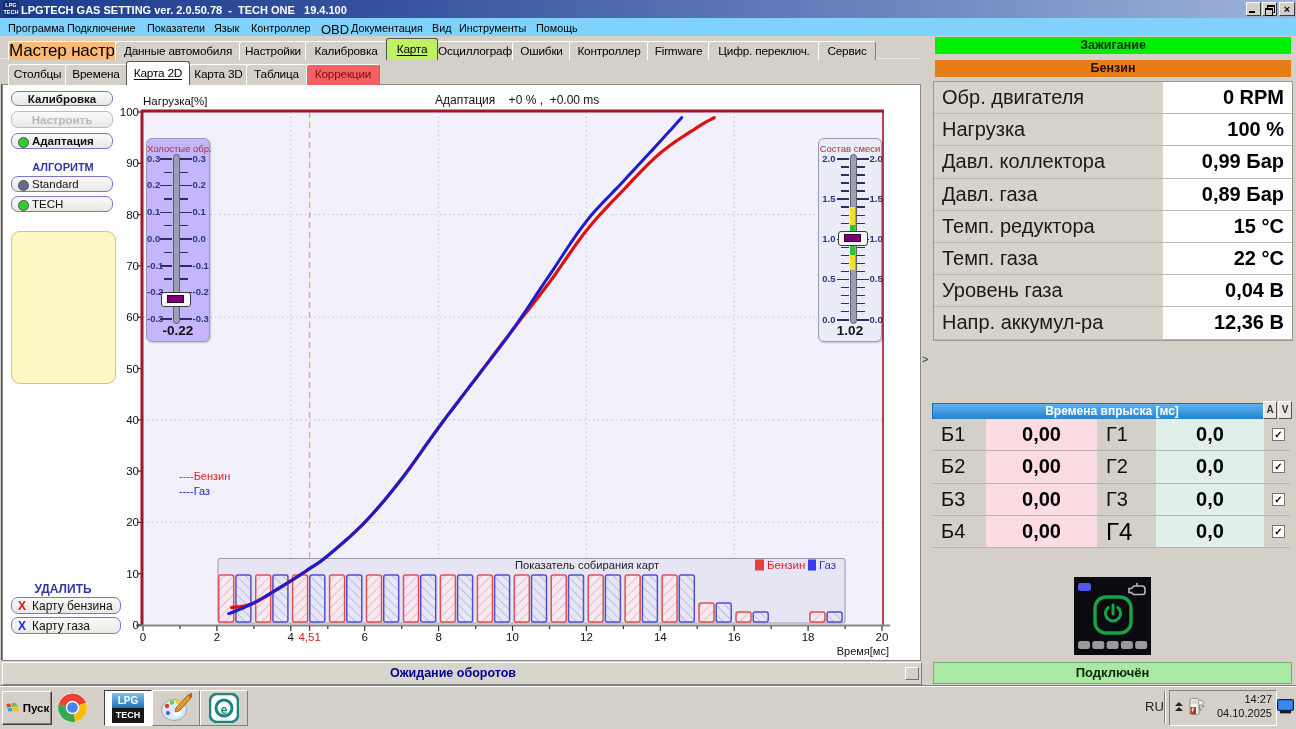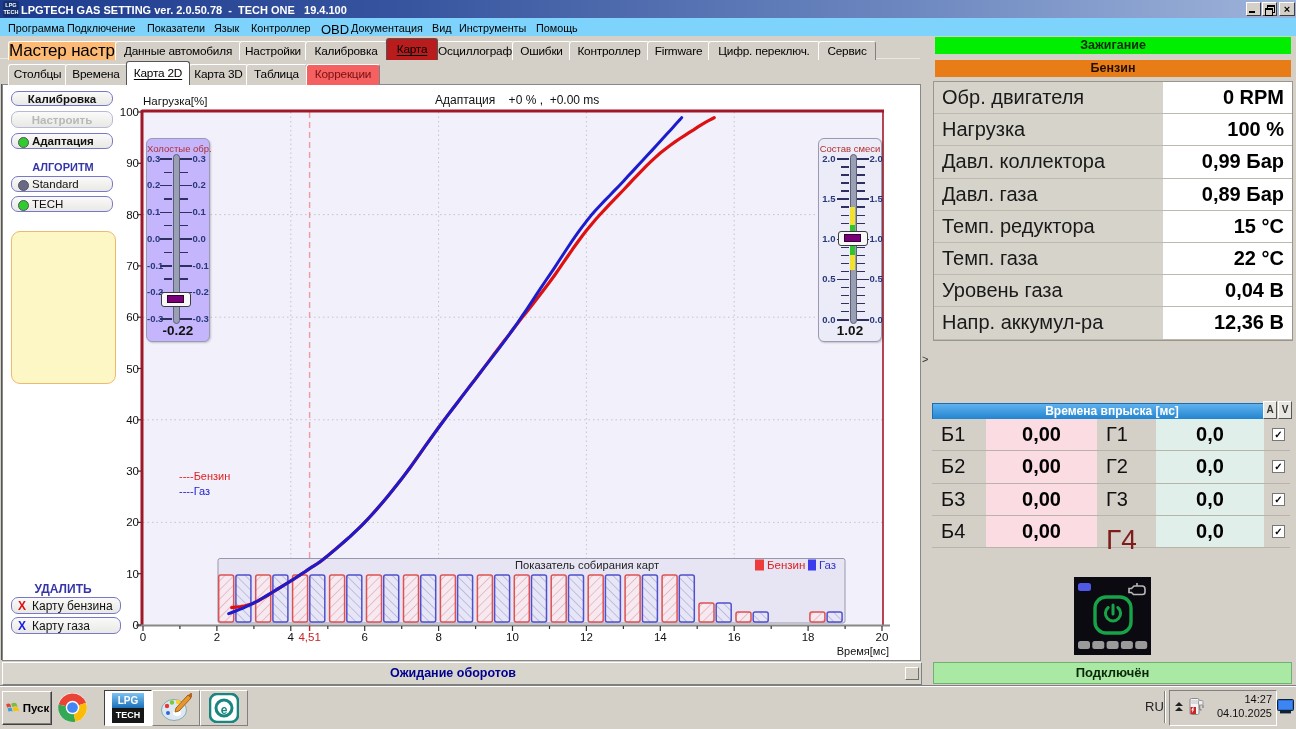--- a/index.html
+++ b/index.html
@@ -283,21 +283,21 @@
       <span style="position:absolute;left:321px;top:4px;font-size:13px;color:#000">OBD</span>
       <span style="position:absolute;left:351px;top:4px;font-size:10.8px;color:#000">Документация</span>
       <span style="position:absolute;left:432px;top:4px;font-size:10.8px;color:#000">Вид</span>
       <span style="position:absolute;left:459px;top:4px;font-size:10.8px;color:#000">Инструменты</span>
       <span style="position:absolute;left:536px;top:4px;font-size:10.8px;color:#000">Помощь</span>
     </div>
 <div style="position:absolute;left:8px;top:41px;width:107px;height:18px;background:#fdba74;border:1px solid #808080;border-top-color:#fff;border-left-color:#fff;border-bottom:none;border-radius:3px 3px 0 0;text-align:left;font-size:17px;letter-spacing:-.2px;line-height:18px;color:#000;white-space:nowrap;overflow:hidden">Мастер настройки</div>
     <div style="position:absolute;left:115px;top:41px;width:124px;height:18px;background:#d4d0c8;border:1px solid #808080;border-top-color:#fff;border-left-color:#fff;border-bottom:none;border-radius:3px 3px 0 0;text-align:center;font-size:11.8px;letter-spacing:-.2px;line-height:18px;color:#000;white-space:nowrap;overflow:hidden">Данные автомобиля</div>
     <div style="position:absolute;left:239px;top:41px;width:66px;height:18px;background:#d4d0c8;border:1px solid #808080;border-top-color:#fff;border-left-color:#fff;border-bottom:none;border-radius:3px 3px 0 0;text-align:center;font-size:11.8px;letter-spacing:-.2px;line-height:18px;color:#000;white-space:nowrap;overflow:hidden">Настройки</div>
     <div style="position:absolute;left:305px;top:41px;width:80px;height:18px;background:#d4d0c8;border:1px solid #808080;border-top-color:#fff;border-left-color:#fff;border-bottom:none;border-radius:3px 3px 0 0;text-align:center;font-size:11.8px;letter-spacing:-.2px;line-height:18px;color:#000;white-space:nowrap;overflow:hidden">Калибровка</div>
-    <div style="position:absolute;left:386px;top:38px;width:50px;height:21px;background:#b91c1c;border:1px solid #555;border-bottom:none;border-radius:3px 3px 0 0;text-align:center;font-size:11.8px;letter-spacing:-.2px;line-height:20px;color:#000;z-index:3"><u>Карта</u></div>
+    <div style="position:absolute;left:386px;top:38px;width:50px;height:21px;background:#bef264;border:1px solid #555;border-bottom:none;border-radius:3px 3px 0 0;text-align:center;font-size:11.8px;letter-spacing:-.2px;line-height:20px;color:#000;z-index:3"><u>Карта</u></div>
     <div style="position:absolute;left:436px;top:41px;width:76px;height:18px;background:#d4d0c8;border:1px solid #808080;border-top-color:#fff;border-left-color:#fff;border-bottom:none;border-radius:3px 3px 0 0;text-align:center;font-size:11.8px;letter-spacing:-.2px;line-height:18px;color:#000;white-space:nowrap;overflow:hidden">Осциллограф</div>
     <div style="position:absolute;left:512px;top:41px;width:57px;height:18px;background:#d4d0c8;border:1px solid #808080;border-top-color:#fff;border-left-color:#fff;border-bottom:none;border-radius:3px 3px 0 0;text-align:center;font-size:11.8px;letter-spacing:-.2px;line-height:18px;color:#000;white-space:nowrap;overflow:hidden">Ошибки</div>
     <div style="position:absolute;left:569px;top:41px;width:78px;height:18px;background:#d4d0c8;border:1px solid #808080;border-top-color:#fff;border-left-color:#fff;border-bottom:none;border-radius:3px 3px 0 0;text-align:center;font-size:11.8px;letter-spacing:-.2px;line-height:18px;color:#000;white-space:nowrap;overflow:hidden">Контроллер</div>
     <div style="position:absolute;left:647px;top:41px;width:61px;height:18px;background:#d4d0c8;border:1px solid #808080;border-top-color:#fff;border-left-color:#fff;border-bottom:none;border-radius:3px 3px 0 0;text-align:center;font-size:11.8px;letter-spacing:-.2px;line-height:18px;color:#000;white-space:nowrap;overflow:hidden">Firmware</div>
     <div style="position:absolute;left:708px;top:41px;width:110px;height:18px;background:#d4d0c8;border:1px solid #808080;border-top-color:#fff;border-left-color:#fff;border-bottom:none;border-radius:3px 3px 0 0;text-align:center;font-size:11.8px;letter-spacing:-.2px;line-height:18px;color:#000;white-space:nowrap;overflow:hidden">Цифр. переключ.</div>
     <div style="position:absolute;left:818px;top:41px;width:56px;height:18px;background:#d4d0c8;border:1px solid #808080;border-top-color:#fff;border-left-color:#fff;border-bottom:none;border-radius:3px 3px 0 0;text-align:center;font-size:11.8px;letter-spacing:-.2px;line-height:18px;color:#000;white-space:nowrap;overflow:hidden">Сервис</div>
 <div style="position:absolute;left:8px;top:64px;width:57px;height:20px;background:#d4d0c8;border:1px solid #808080;border-top-color:#fff;border-left-color:#fff;border-bottom:none;border-radius:3px 3px 0 0;text-align:center;font-size:11.8px;letter-spacing:-.2px;line-height:19px;color:#000;white-space:nowrap;overflow:hidden">Столбцы</div>
     <div style="position:absolute;left:65px;top:64px;width:60px;height:20px;background:#d4d0c8;border:1px solid #808080;border-top-color:#fff;border-left-color:#fff;border-bottom:none;border-radius:3px 3px 0 0;text-align:center;font-size:11.8px;letter-spacing:-.2px;line-height:19px;color:#000;white-space:nowrap;overflow:hidden">Времена</div>
     <div style="position:absolute;left:126px;top:61px;width:62px;height:23px;background:#fff;border:1px solid #555;border-bottom:none;border-radius:3px 3px 0 0;text-align:center;font-size:11.8px;letter-spacing:-.2px;line-height:22px;color:#000;z-index:3"><u>Карта 2D</u></div>
     <div style="position:absolute;left:189px;top:64px;width:57px;height:20px;background:#d4d0c8;border:1px solid #808080;border-top-color:#fff;border-left-color:#fff;border-bottom:none;border-radius:3px 3px 0 0;text-align:center;font-size:11.8px;letter-spacing:-.2px;line-height:19px;color:#000;white-space:nowrap;overflow:hidden">Карта 3D</div>
@@ -368,21 +368,21 @@
     <div style="position:absolute;left:932px;top:483.6px;width:358px;height:31.3px;border-bottom:1px solid #b8b4ac;background:#d4d0c8">
       <div style="position:absolute;left:9px;top:0;font-size:20px;color:#111;line-height:31px">Б3</div>
       <div style="position:absolute;left:54px;top:0;width:111px;height:100%;background:#fadce2;font-size:20px;font-weight:bold;color:#000;line-height:31px;text-align:center">0,00</div>
       <div style="position:absolute;left:174px;top:0;font-size:20px;color:#111;line-height:31px">Г3</div>
       <div style="position:absolute;left:224px;top:0;width:108px;height:100%;background:#e0efe9;font-size:20px;font-weight:bold;color:#000;line-height:31px;text-align:center">0,0</div>
       <div style="position:absolute;left:340px;top:9px;width:11px;height:11px;background:#fff;border:1px solid #777;font-size:10px;line-height:11px;text-align:center;color:#000;font-weight:bold">✓</div>
     </div>
     <div style="position:absolute;left:932px;top:515.9px;width:358px;height:31.3px;border-bottom:1px solid #b8b4ac;background:#d4d0c8">
       <div style="position:absolute;left:9px;top:0;font-size:20px;color:#111;line-height:31px">Б4</div>
       <div style="position:absolute;left:54px;top:0;width:111px;height:100%;background:#fadce2;font-size:20px;font-weight:bold;color:#000;line-height:31px;text-align:center">0,00</div>
-      <div style="position:absolute;left:174px;top:8px;font-size:28px;color:#7f1d1d;line-height:31px">Г4</div>
+      <div style="position:absolute;left:174px;top:0;font-size:24px;color:#000000;line-height:31px">Г4</div>
       <div style="position:absolute;left:224px;top:0;width:108px;height:100%;background:#e0efe9;font-size:20px;font-weight:bold;color:#000;line-height:31px;text-align:center">0,0</div>
       <div style="position:absolute;left:340px;top:9px;width:11px;height:11px;background:#fff;border:1px solid #777;font-size:10px;line-height:11px;text-align:center;color:#000;font-weight:bold">✓</div>
     </div>
     <svg style="position:absolute;left:1074px;top:577px" width="77" height="78" viewBox="0 0 77 78">
 <rect width="77" height="78" fill="#0a0a10"></rect>
 <rect x="4" y="6" width="13" height="8" rx="2.5" fill="#5058e8"></rect>
 <g stroke="#b8b8b8" stroke-width="1.6" fill="none">
 <path d="M63 6 v3 h-3 M60 9 h8 a3 3 0 0 1 3 3 v3 a2.5 2.5 0 0 1 -2.5 2.5 h-9 l-2 -2 h-2.5 v-4 h2.5 z"></path>
 </g>
 <rect x="21" y="20" width="36" height="36" rx="11" fill="none" stroke="#17a348" stroke-width="3.4"></rect>

